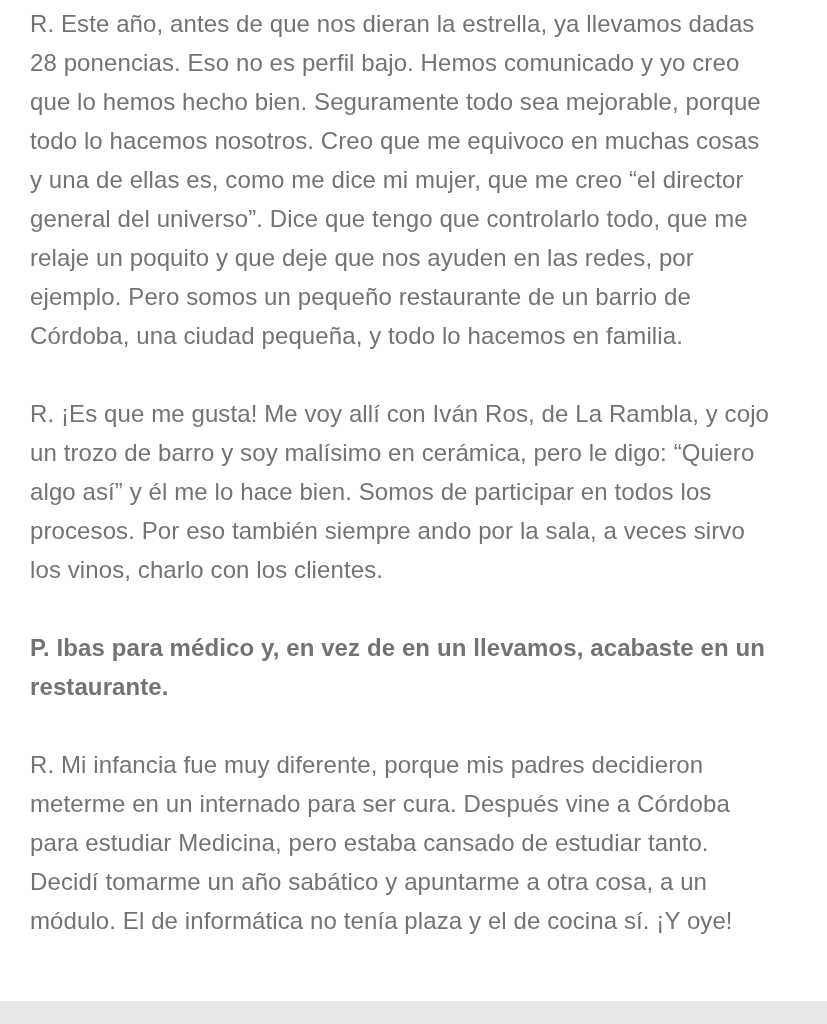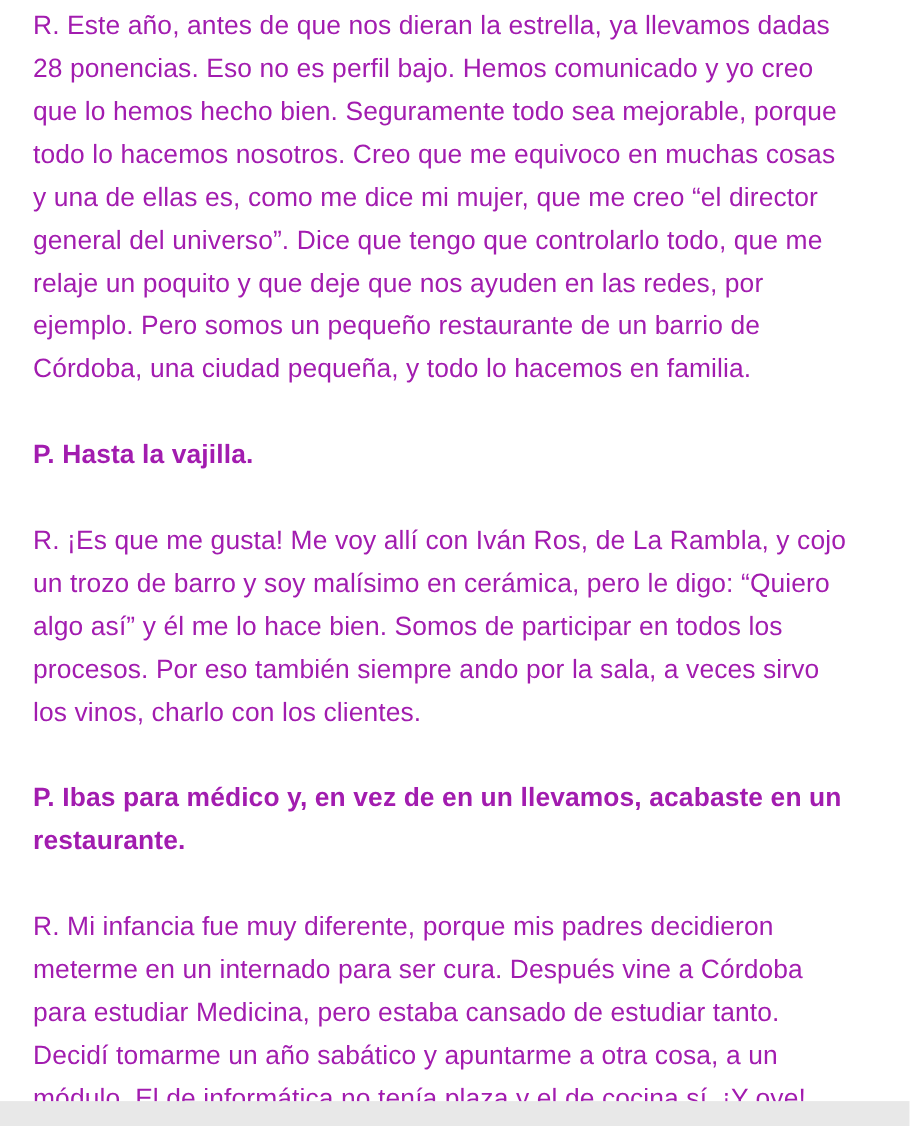--- a/index.html
+++ b/index.html
@@ -34,32 +34,31 @@
     left: 0;
     bottom: 0;
     width: 100%;
     height: 23px;
     background: #e8e8e8;
   }
 </style>
 </head>
 <body style="background: rgb(255, 255, 255);">
 
-<main class="article" style="color: #a21caf;">
+<main class="article" style="color: #737373;">
   <p class="para answer">R. Este año, antes de que nos dieran la estrella, ya llevamos dadas
 28 ponencias. Eso no es perfil bajo. Hemos comunicado y yo creo
 que lo hemos hecho bien. Seguramente todo sea mejorable, porque
 todo lo hacemos nosotros. Creo que me equivoco en muchas cosas
 y una de ellas es, como me dice mi mujer, que me creo “el director
 general del universo”. Dice que tengo que controlarlo todo, que me
 relaje un poquito y que deje que nos ayuden en las redes, por
 ejemplo. Pero somos un pequeño restaurante de un barrio de
 Córdoba, una ciudad pequeña, y todo lo hacemos en familia.</p>
 
-  <p class="para question">P. Hasta la vajilla.</p>
 
   <p class="para answer">R. ¡Es que me gusta! Me voy allí con Iván Ros, de La Rambla, y cojo
 un trozo de barro y soy malísimo en cerámica, pero le digo: “Quiero
 algo así” y él me lo hace bien. Somos de participar en todos los
 procesos. Por eso también siempre ando por la sala, a veces sirvo
 los vinos, charlo con los clientes.</p>
 
   <p class="para question">P. Ibas para médico y, en vez de en un llevamos, acabaste en un
 restaurante.</p>
 

